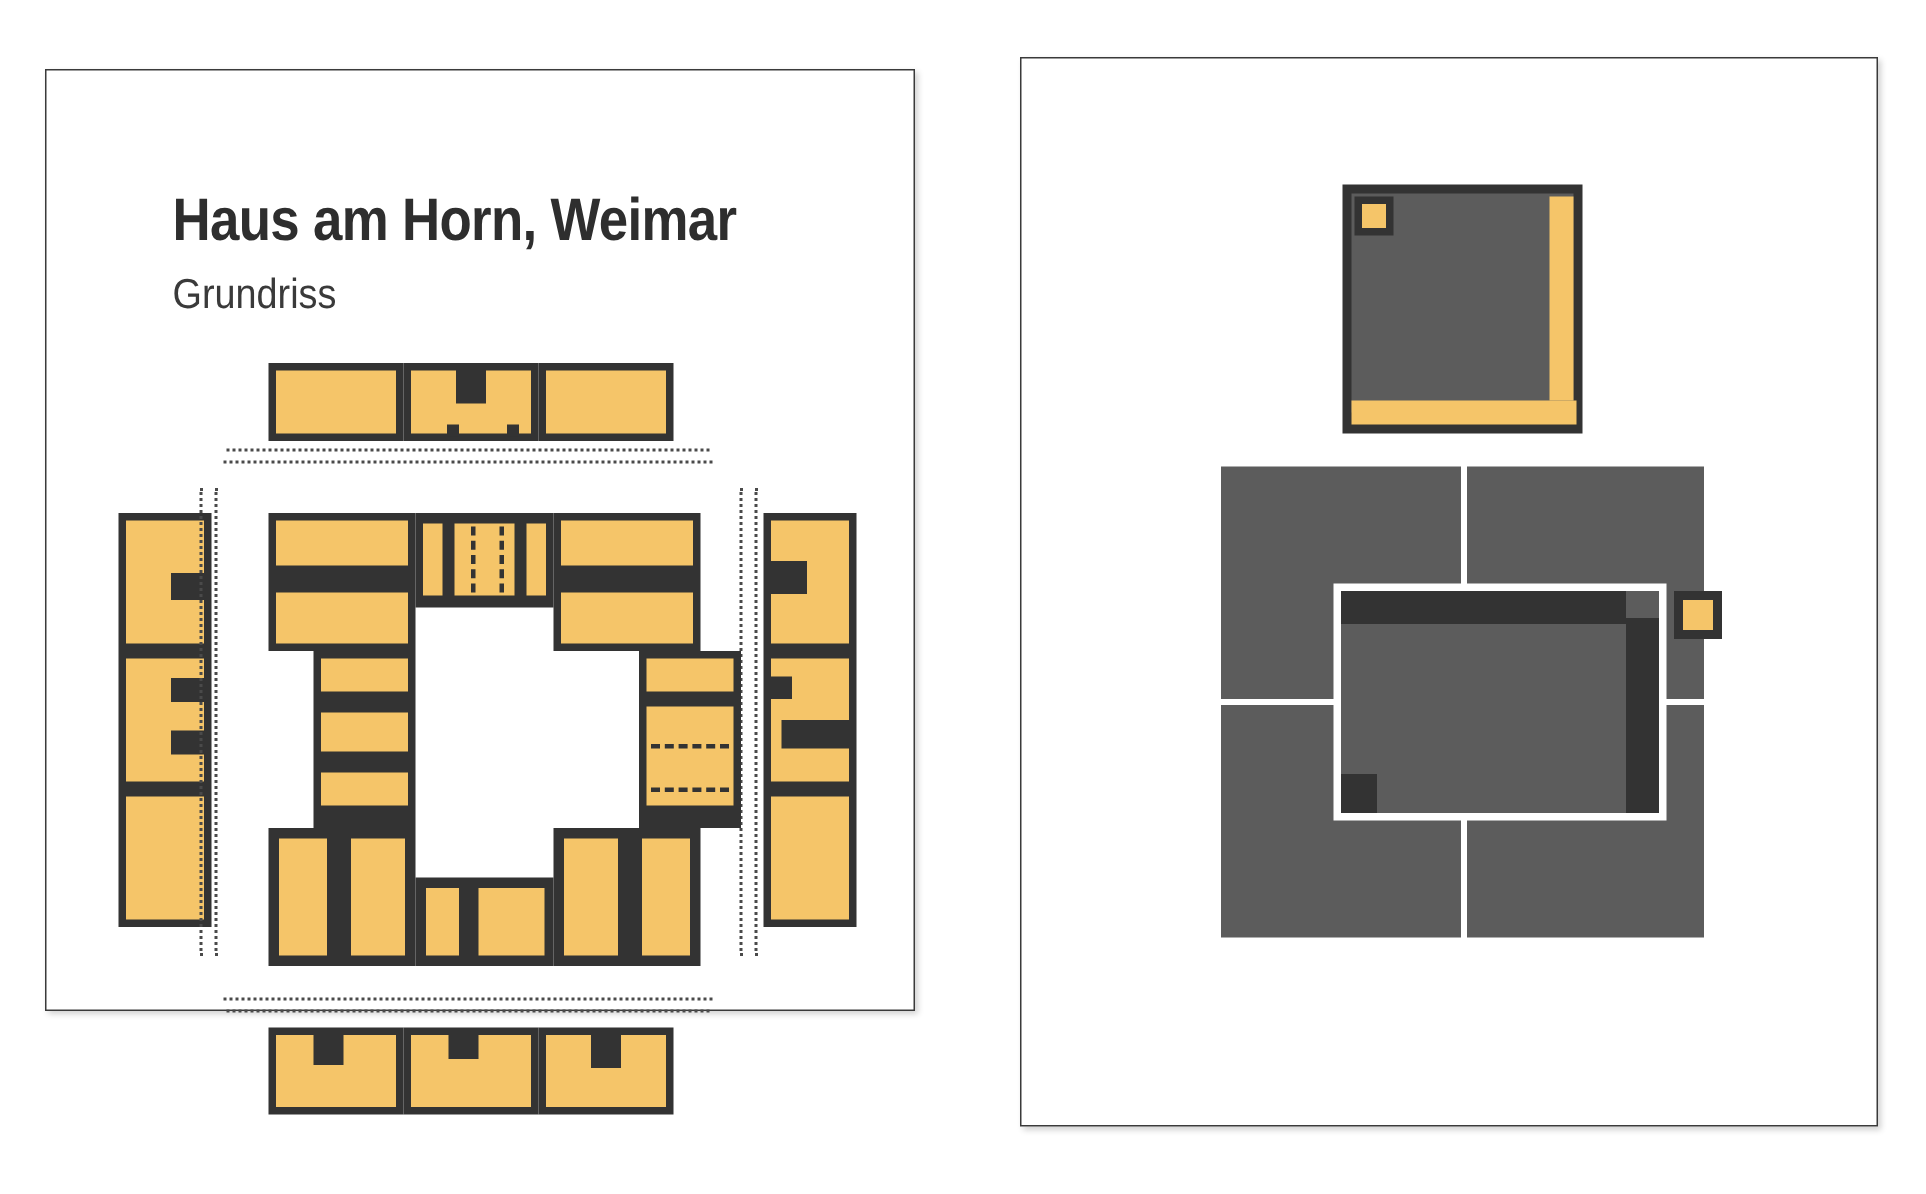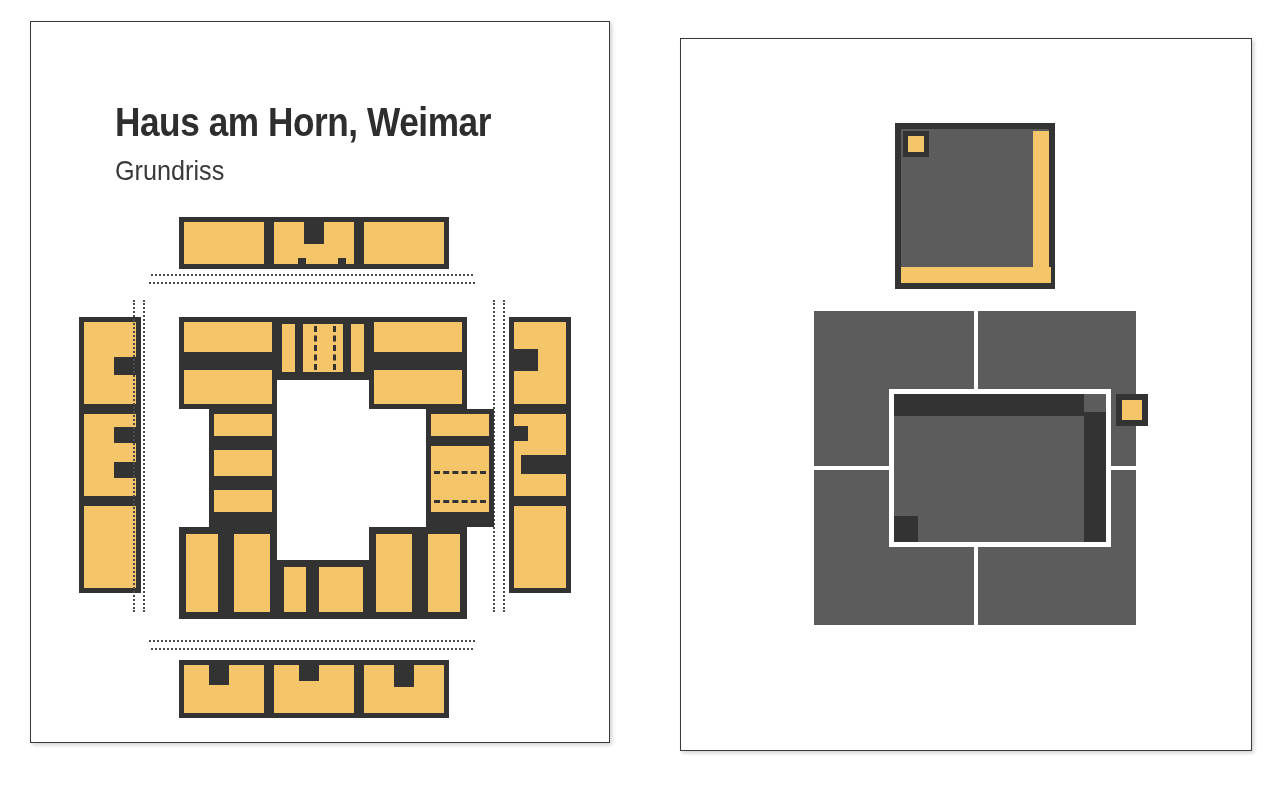--- a/index.html
+++ b/index.html
@@ -22,21 +22,21 @@
   }
 
   
   .panel {
     position: absolute;
     background: #ffffff;
     border: 1.5px solid #3a3a3a;
     box-shadow: 2px 2px 4px rgba(0,0,0,0.18);
     box-sizing: border-box;
   }
-  #panel-left  { left: 30px;  top: 21px; width: 580px; height: 722px; }
+  #panel-left  { left: 30px;  top: 46px; width: 580px; height: 628px; }
   #panel-right { left: 680px; top: 38px; width: 572px; height: 713px; }
 
   
   .title {
     position: absolute;
     color: #2e2e2e;
     font-weight: bold;
     font-size: 40px;
     letter-spacing: -0.5px;
     white-space: nowrap;

